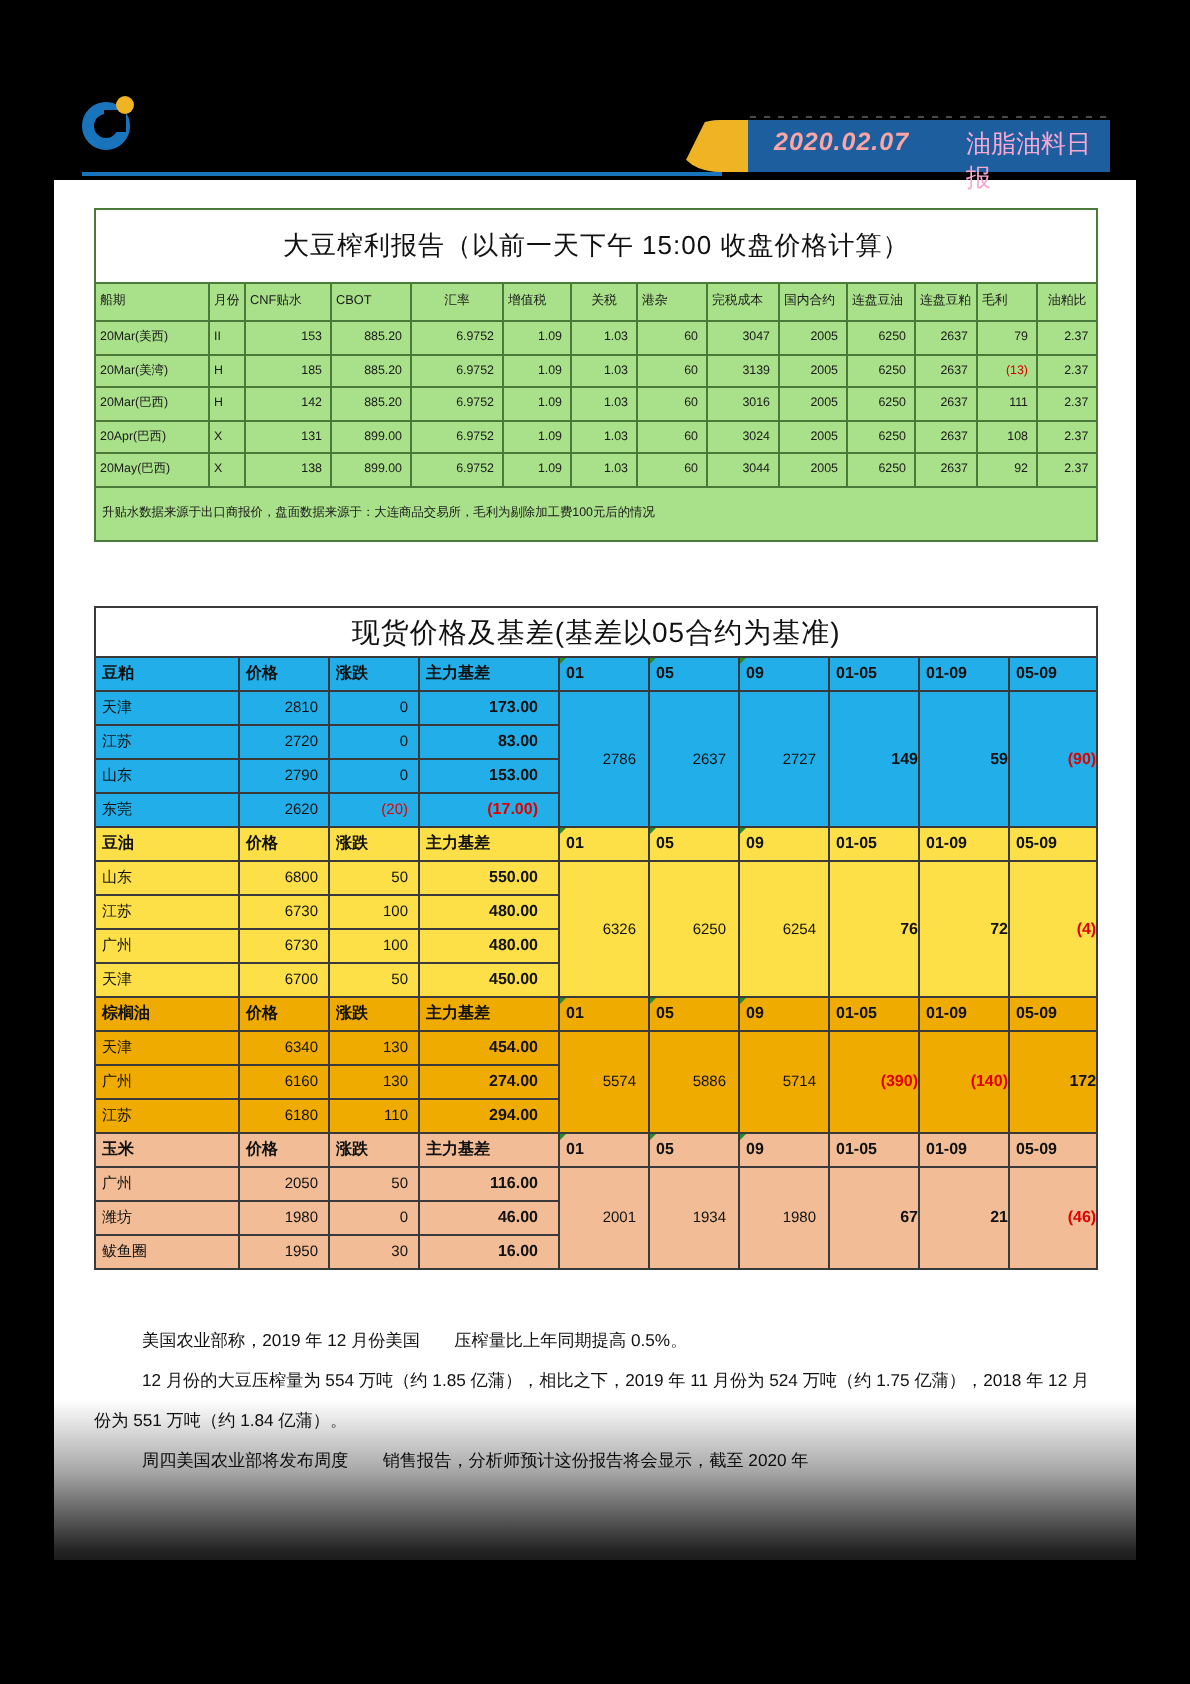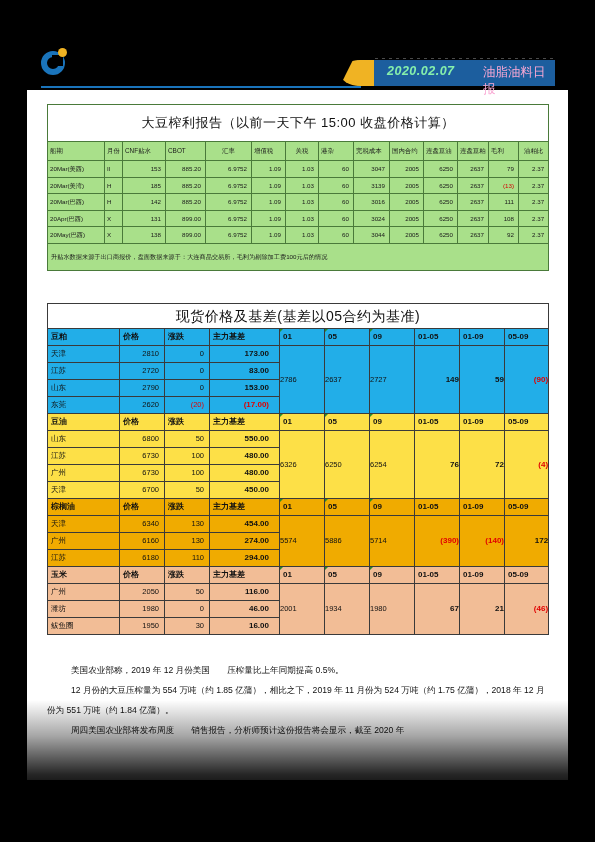--- a/index.html
+++ b/index.html
@@ -36,21 +36,21 @@
   .ribbon .swoop{
     position:absolute;left:-17px;top:0px;width:34px;height:26px;
     background:#f0b323;
     border-top-right-radius:0;
     clip-path:polygon(38% 0,100% 0,100% 100%,0 100%);
     border-top-left-radius:20px 13px;
     border-bottom-left-radius:20px 13px;
   }
   .ribbon-date{
     position:absolute;left:30px;top:4px;
-    color:#86efac;font-style:italic;font-weight:bold;font-size:12.5px;
+    color:#fca5a5;font-style:italic;font-weight:bold;font-size:12.5px;
     letter-spacing:0.5px;
   }
   .ribbon-title{
     position:absolute;left:126px;top:4px;
     color:#f9a8d4;font-size:12.5px;font-weight:normal;
   }
   .dotline{
     position:absolute;left:375px;top:38px;width:180px;height:1px;
     background:repeating-linear-gradient(to right,#4a4a4a 0 3px,transparent 3px 7px);
   }
@@ -83,21 +83,21 @@
            overflow:hidden;white-space:nowrap;}
   .tbl2 .title2{
     background:#fff;border:0.8px solid #3a3a3a;
     font-size:14px;font-weight:normal;height:24px;line-height:24px;text-align:center;
     letter-spacing:0.5px;
   }
   .tbl2 .hd{font-weight:bold;font-size:8px;text-align:left;padding-left:3px;}
   .tbl2 .lbl{text-align:left;padding-left:3px;font-size:7.5px;}
   .tbl2 .num{text-align:right;padding-right:5px;font-size:7.5px;}
   .tbl2 .basis{text-align:right;padding-right:10px;font-weight:bold;font-size:8px;}
-  .tbl2 .fut{padding-right:6px;font-size:7.5px;}
+  .tbl2 .fut{text-align:right;padding-right:6px;font-size:7.5px;}
   .tbl2 .spr{text-align:right;font-weight:bold;font-size:8px;}
   .tbl2 .neg{color:#e00000;}
   .blue td{background:#22aee8;}
   .steel td{background:#fde047;}
   .orange td{background:#f0ab00;}
   .peach td{background:#f2bd96;}
   .corner{position:relative;}
   .corner:before{
     content:"";position:absolute;left:0;top:0;
     border-left:3px solid #2a8a2a;border-bottom:3px solid transparent;

